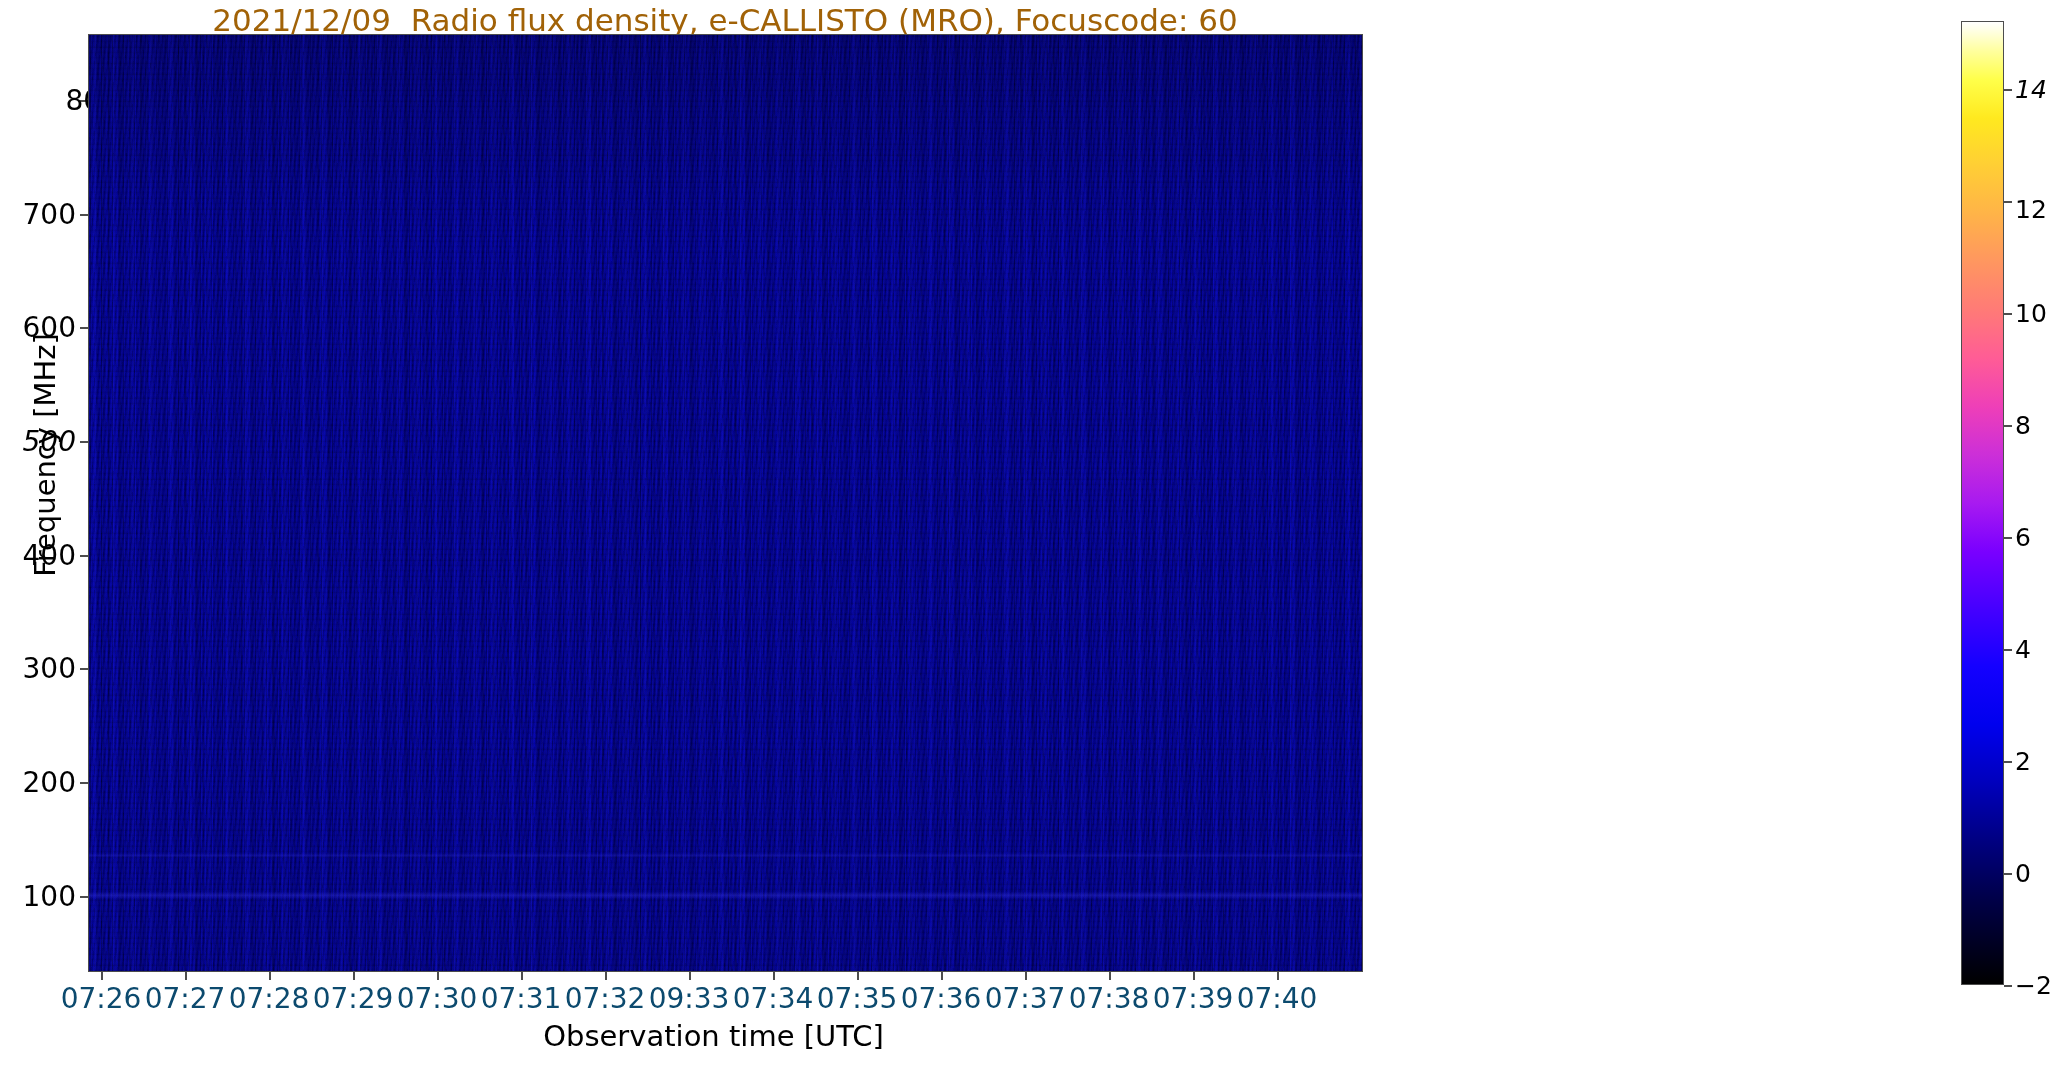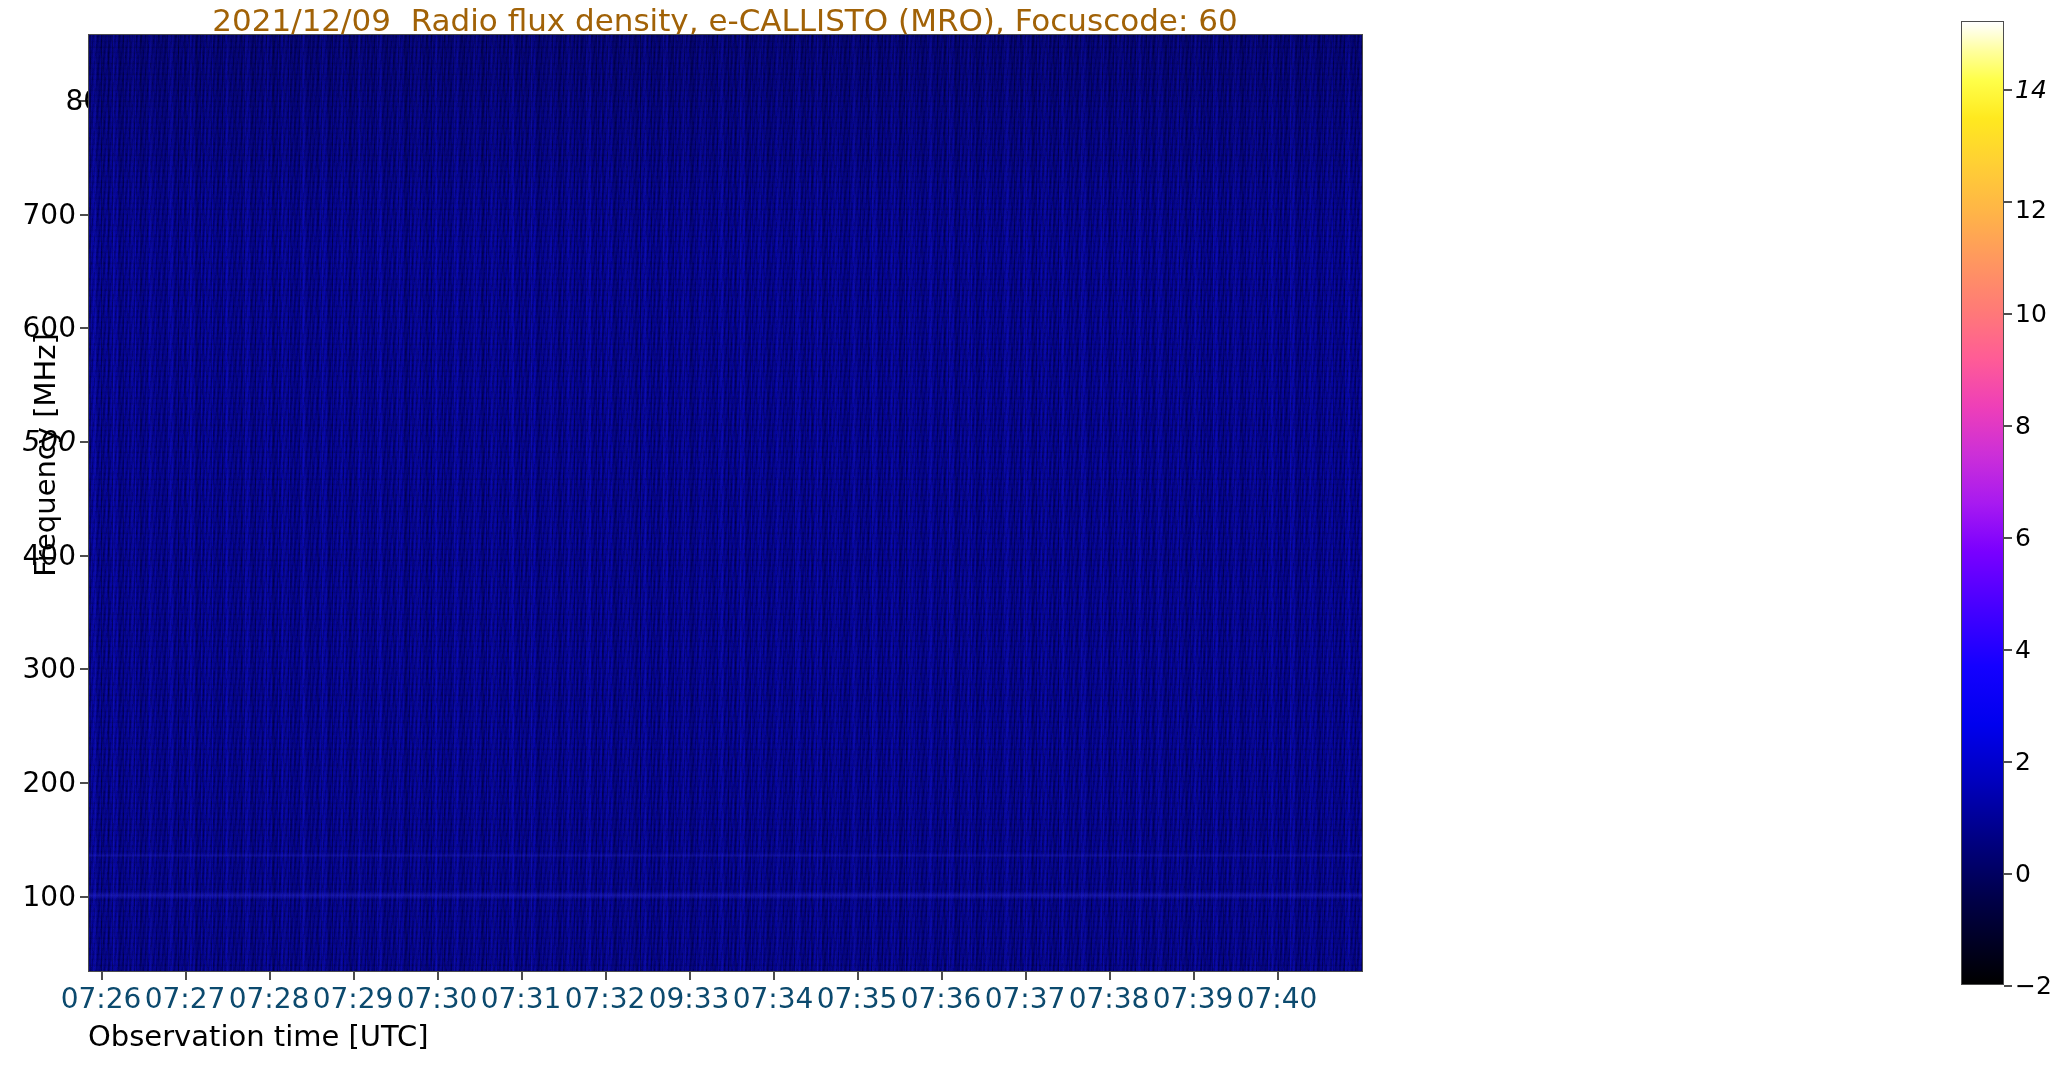--- a/index.html
+++ b/index.html
@@ -174,24 +174,24 @@
     width: 500px;
     text-align: center;
     font-size: 29px;
     color: #000000;
     transform: rotate(-90deg);
     transform-origin: center center;
     white-space: nowrap;
   }
   #xlabel {
     position: absolute;
-    left: 88px;
+    left: 76px;
     top: 1019px;
     width: 1275px;
-    text-align: left;
+    text-align: center;
     font-size: 29px;
     color: #000000;
     white-space: nowrap;
   }
 
   
   #colorbar-wrap {
     position: absolute;
     left: 1961px;
     top: 21px;

